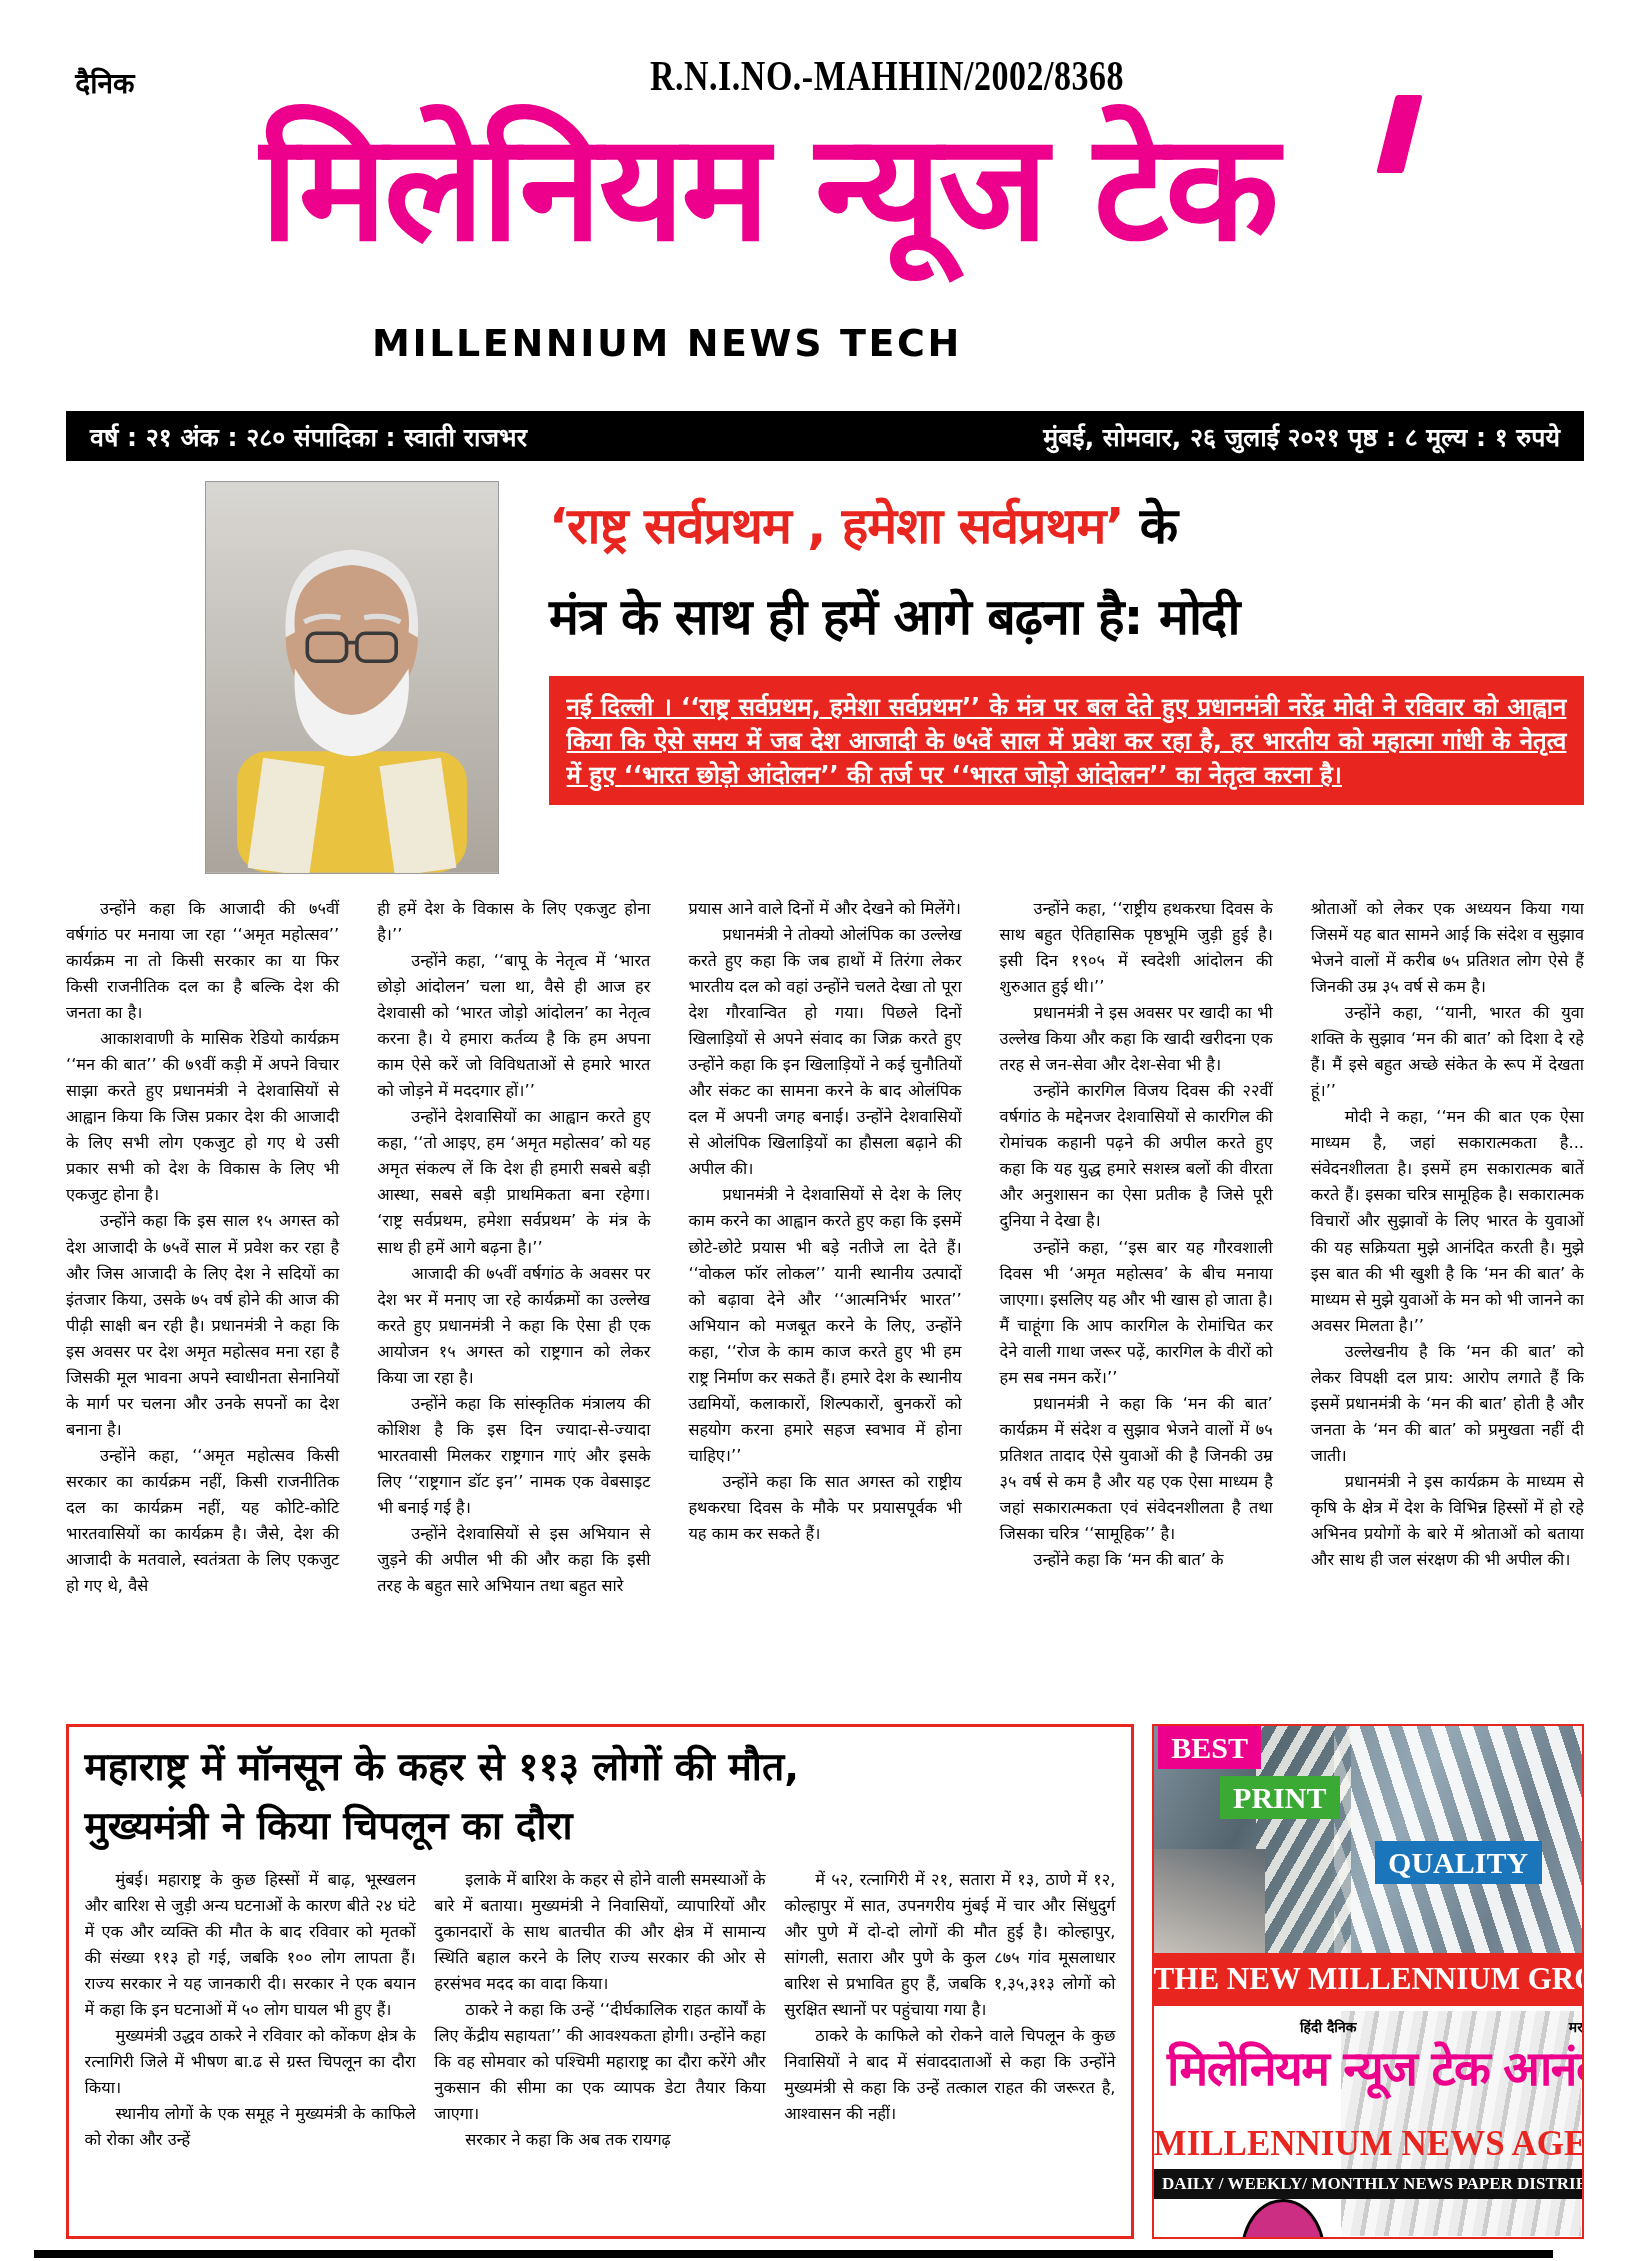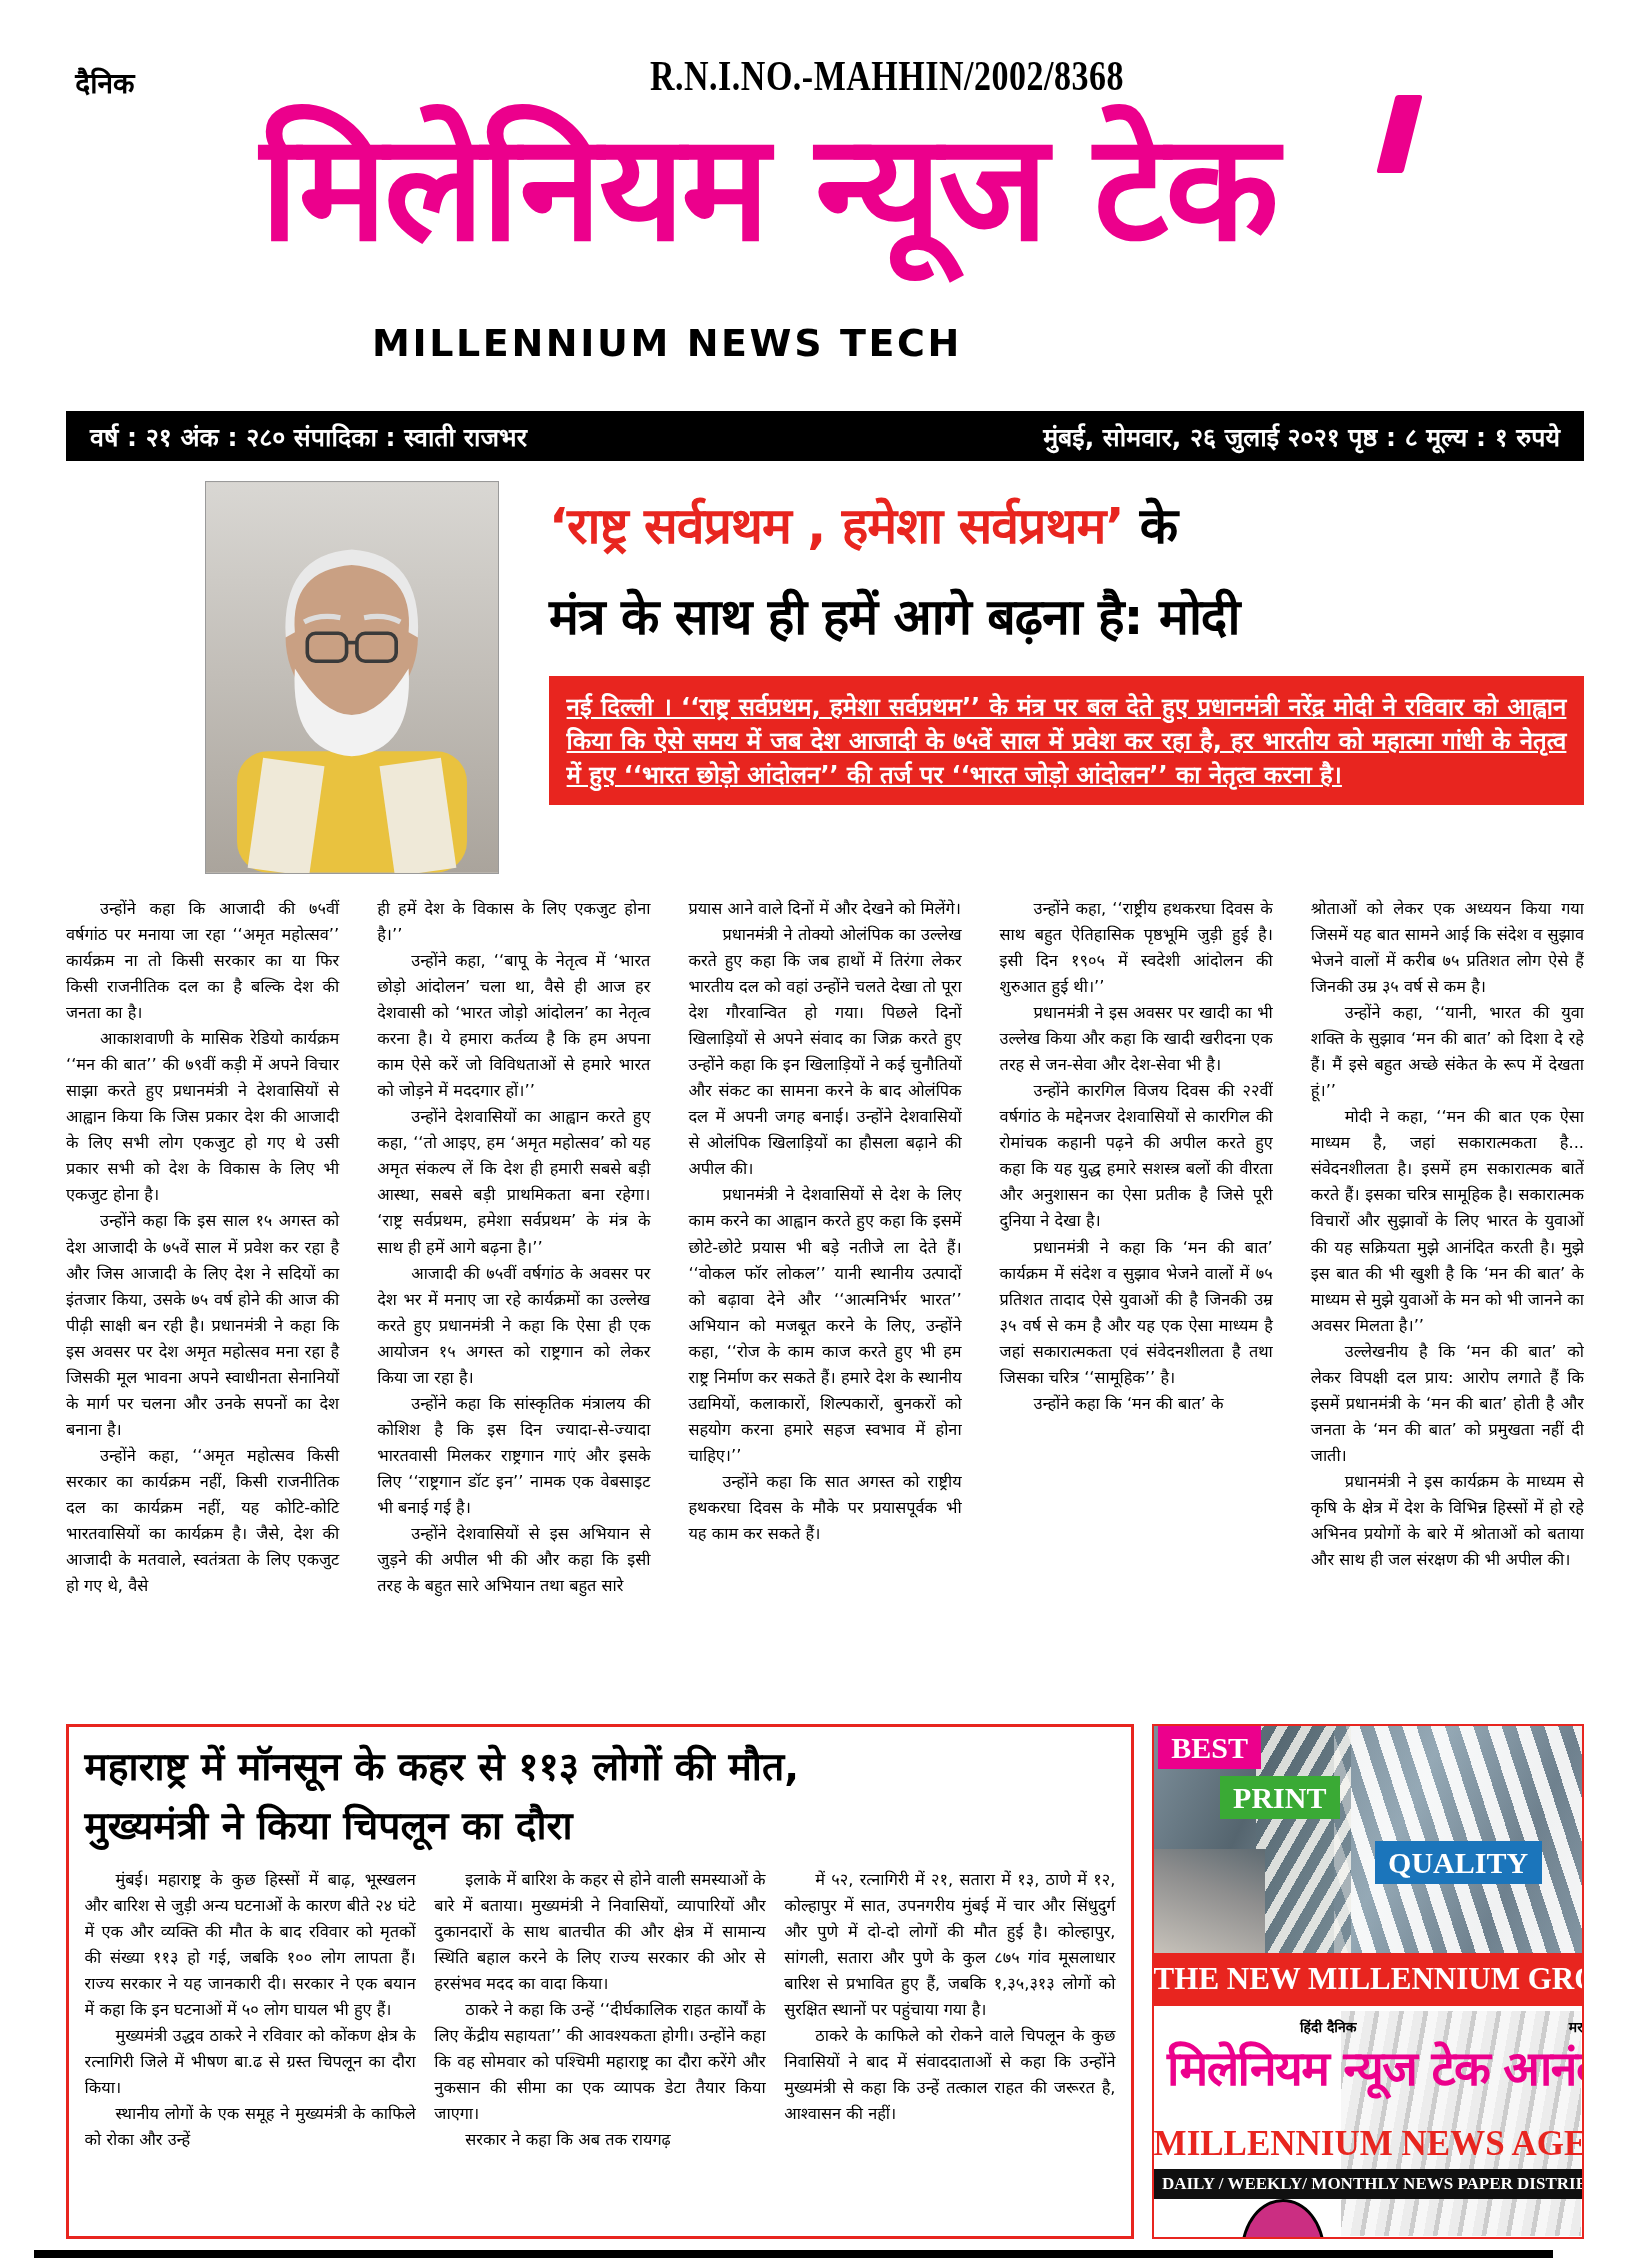--- a/index.html
+++ b/index.html
@@ -149,20 +149,21 @@
       <div class="col">
         <p class="cont">प्रयास आने वाले दिनों में और देखने को मिलेंगे।</p>
         <p>प्रधानमंत्री ने तोक्यो ओलंपिक का उल्लेख करते हुए कहा कि जब हाथों में तिरंगा लेकर भारतीय दल को वहां उन्होंने चलते देखा तो पूरा देश गौरवान्वित हो गया। पिछले दिनों खिलाड़ियों से अपने संवाद का जिक्र करते हुए उन्होंने कहा कि इन खिलाड़ियों ने कई चुनौतियों और संकट का सामना करने के बाद ओलंपिक दल में अपनी जगह बनाई। उन्होंने देशवासियों से ओलंपिक खिलाड़ियों का हौसला बढ़ाने की अपील की।</p>
         <p>प्रधानमंत्री ने देशवासियों से देश के लिए काम करने का आह्वान करते हुए कहा कि इसमें छोटे-छोटे प्रयास भी बड़े नतीजे ला देते हैं। ‘‘वोकल फॉर लोकल’’ यानी स्थानीय उत्पादों को बढ़ावा देने और ‘‘आत्मनिर्भर भारत’’ अभियान को मजबूत करने के लिए, उन्होंने कहा, ‘‘रोज के काम काज करते हुए भी हम राष्ट्र निर्माण कर सकते हैं। हमारे देश के स्थानीय उद्यमियों, कलाकारों, शिल्पकारों, बुनकरों को सहयोग करना हमारे सहज स्वभाव में होना चाहिए।’’</p>
         <p>उन्होंने कहा कि सात अगस्त को राष्ट्रीय हथकरघा दिवस के मौके पर प्रयासपूर्वक भी यह काम कर सकते हैं।</p>
       </div>
       <div class="col">
         <p>उन्होंने कहा, ‘‘राष्ट्रीय हथकरघा दिवस के साथ बहुत ऐतिहासिक पृष्ठभूमि जुड़ी हुई है। इसी दिन १९०५ में स्वदेशी आंदोलन की शुरुआत हुई थी।’’</p>
         <p>प्रधानमंत्री ने इस अवसर पर खादी का भी उल्लेख किया और कहा कि खादी खरीदना एक तरह से जन-सेवा और देश-सेवा भी है।</p>
         <p>उन्होंने कारगिल विजय दिवस की २२वीं वर्षगांठ के मद्देनजर देशवासियों से कारगिल की रोमांचक कहानी पढ़ने की अपील करते हुए कहा कि यह युद्ध हमारे सशस्त्र बलों की वीरता और अनुशासन का ऐसा प्रतीक है जिसे पूरी दुनिया ने देखा है।</p>
+        <p>उन्होंने कहा, ‘‘इस बार यह गौरवशाली दिवस भी ‘अमृत महोत्सव’ के बीच मनाया जाएगा। इसलिए यह और भी खास हो जाता है। मैं चाहूंगा कि आप कारगिल के रोमांचित कर देने वाली गाथा जरूर पढ़ें, कारगिल के वीरों को हम सब नमन करें।’’</p>
         <p>प्रधानमंत्री ने कहा कि ‘मन की बात’ कार्यक्रम में संदेश व सुझाव भेजने वालों में ७५ प्रतिशत तादाद ऐसे युवाओं की है जिनकी उम्र ३५ वर्ष से कम है और यह एक ऐसा माध्यम है जहां सकारात्मकता एवं संवेदनशीलता है तथा जिसका चरित्र ‘‘सामूहिक’’ है।</p>
         <p>उन्होंने कहा कि ‘मन की बात’ के</p>
       </div>
       <div class="col">
         <p class="cont">श्रोताओं को लेकर एक अध्ययन किया गया जिसमें यह बात सामने आई कि संदेश व सुझाव भेजने वालों में करीब ७५ प्रतिशत लोग ऐसे हैं जिनकी उम्र ३५ वर्ष से कम है।</p>
         <p>उन्होंने कहा, ‘‘यानी, भारत की युवा शक्ति के सुझाव ‘मन की बात’ को दिशा दे रहे हैं। मैं इसे बहुत अच्छे संकेत के रूप में देखता हूं।’’</p>
         <p>मोदी ने कहा, ‘‘मन की बात एक ऐसा माध्यम है, जहां सकारात्मकता है... संवेदनशीलता है। इसमें हम सकारात्मक बातें करते हैं। इसका चरित्र सामूहिक है। सकारात्मक विचारों और सुझावों के लिए भारत के युवाओं की यह सक्रियता मुझे आनंदित करती है। मुझे इस बात की भी खुशी है कि ‘मन की बात’ के माध्यम से मुझे युवाओं के मन को भी जानने का अवसर मिलता है।’’</p>
         <p>उल्लेखनीय है कि ‘मन की बात’ को लेकर विपक्षी दल प्राय: आरोप लगाते हैं कि इसमें प्रधानमंत्री के ‘मन की बात’ होती है और जनता के ‘मन की बात’ को प्रमुखता नहीं दी जाती।</p>
         <p>प्रधानमंत्री ने इस कार्यक्रम के माध्यम से कृषि के क्षेत्र में देश के विभिन्न हिस्सों में हो रहे अभिनव प्रयोगों के बारे में श्रोताओं को बताया और साथ ही जल संरक्षण की भी अपील की।</p>
       </div>

